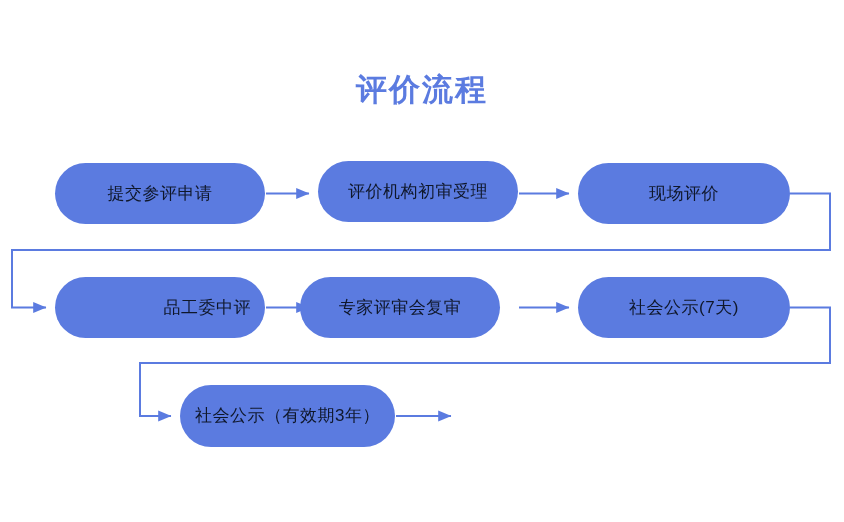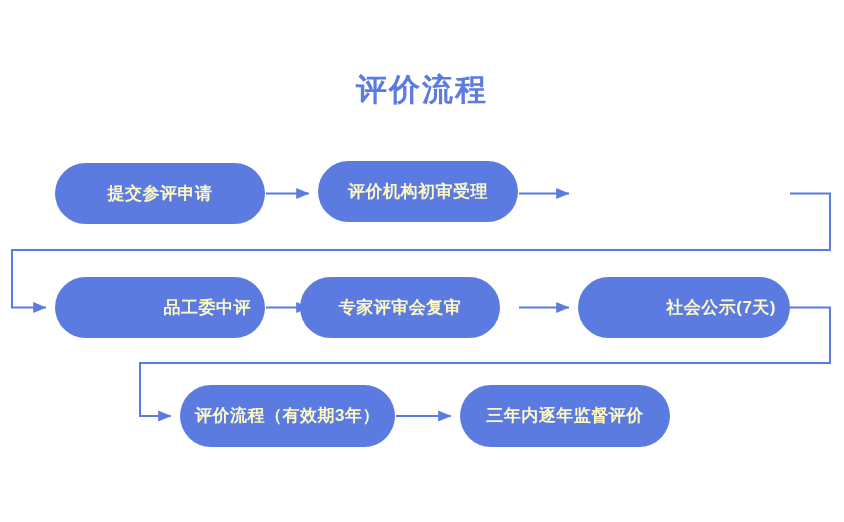--- a/index.html
+++ b/index.html
@@ -43,47 +43,47 @@
     top: 0;
     width: 844px;
     height: 522px;
   }
 
   
   .node {
     position: absolute;
     box-sizing: border-box;
     background: #5b7be0;
-    color: #fef9c3;
+    color: #0f172a;
     border-radius: 32px;
     display: flex;
     align-items: center;
     justify-content: center;
     text-align: center;
     font-size: 17px;
-    font-weight: bold;
+    font-weight: normal;
     line-height: 26px;
     padding: 4px 14px;
     letter-spacing: 0.5px;
   }
 
   .node-label {
     display: block;
     width: 100%;
   }
 
   
   #node-1 { left: 55px;  top: 163px; width: 210px; height: 61px; }
   #node-2 { left: 318px; top: 161px; width: 200px; height: 61px; }
   #node-3 { left: 578px; top: 163px; width: 212px; height: 61px; }
 
   
   #node-4 { left: 55px;  top: 277px; width: 210px; height: 61px; text-align: right; }
   #node-5 { left: 300px; top: 277px; width: 200px; height: 61px; }
-  #node-6 { left: 578px; top: 277px; width: 212px; height: 61px; text-align: right; }
+  #node-6 { left: 578px; top: 277px; width: 212px; height: 61px; }
 
   
   #node-7 { left: 180px; top: 385px; width: 215px; height: 62px; }
   #node-8 { left: 460px; top: 385px; width: 210px; height: 62px; }
 </style>
 </head>
 <body>
 
 <div id="flow-canvas">
 
@@ -126,34 +126,34 @@
   </svg>
 
   <div class="node" id="node-1">
     <span class="node-label">提交参评申请</span>
   </div>
 
   <div class="node" id="node-2">
     <span class="node-label">评价机构初审受理</span>
   </div>
 
+  <div class="node" id="node-3">
+    <span class="node-label">现场评价</span>
+  </div>
 
   <div class="node" id="node-4">
     <span class="node-label">品工委中评</span>
   </div>
 
   <div class="node" id="node-5">
     <span class="node-label">专家评审会复审</span>
   </div>
 
   <div class="node" id="node-6">
     <span class="node-label">社会公示(7天)</span>
   </div>
 
   <div class="node" id="node-7">
-    <span class="node-label">评价流程（有效期3年）</span>
+    <span class="node-label">社会公示（有效期3年）</span>
   </div>
 
-  <div class="node" id="node-8">
-    <span class="node-label">三年内逐年监督评价</span>
-  </div>
 
 </div>
 
 </body></html>

